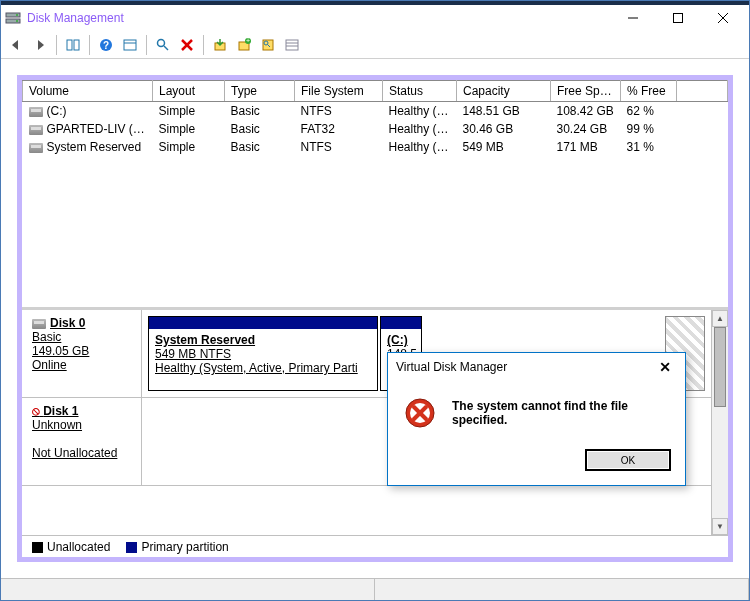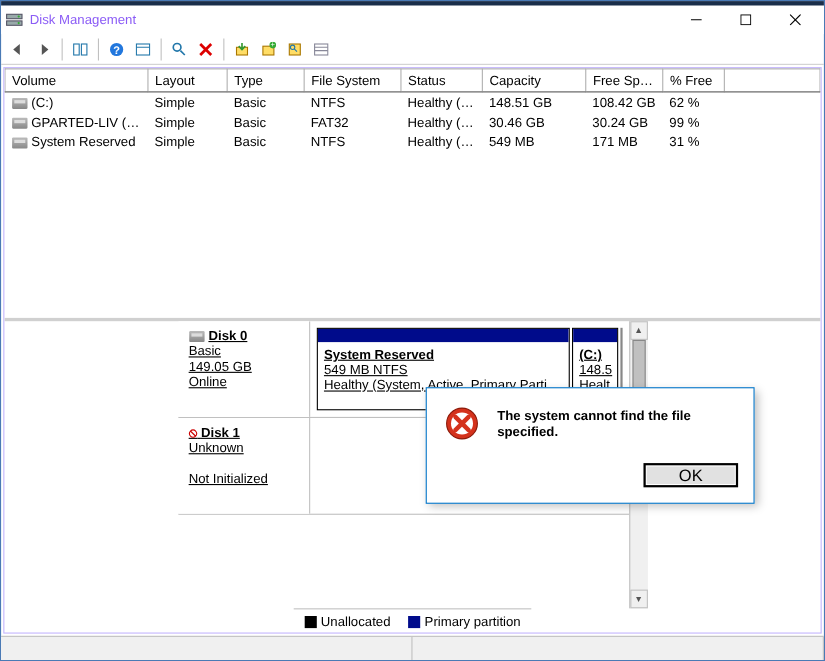--- a/index.html
+++ b/index.html
@@ -7,21 +7,21 @@
   .window { width:750px; height:601px; border:1px solid #4a7ab5; display:flex; flex-direction:column; background:#fff; position:relative; overflow:hidden;}
   .titlebar { height:30px; background:#fff; border-top:4px solid #1a2e4a; display:flex; align-items:center; padding:0 4px; }
   .titlebar .icon { width:16px; height:16px; margin-right:6px; }
   .titlebar .title { flex:1; font-size:12px; color:#8b5cf6; }
   .winbtn { width:45px; height:28px; display:flex; align-items:center; justify-content:center; color:#333; }
   .menubar { height:22px; display:flex; align-items:center; padding:0 6px; gap:4px; border-bottom:1px solid #d0d0d0;}
   .menubar span { padding:2px 8px; }
   .toolbar { height:28px; border-bottom:1px solid #d0d0d0; display:flex; align-items:center; padding:0 4px; gap:2px;}
   .tbbtn { width:22px; height:22px; display:flex; align-items:center; justify-content:center; border:1px solid transparent; }
   .tbsep { width:1px; height:20px; background:#c0c0c0; margin:0 3px;}
-  .content { flex:1; display:flex; flex-direction:column; border:1px solid #c4b5fd; margin:2px; overflow:hidden;align-items:center;}
+  .content { flex:1; display:flex; flex-direction:column; border:5px solid #c4b5fd; margin:16px; overflow:hidden;}
   .top-pane { height:230px; border-bottom:3px solid #d0d0d0; overflow:hidden; }
   .table { width:100%; border-collapse:collapse; table-layout:fixed; }
   .table th { text-align:left; font-weight:normal; padding:3px 6px; background:#fff; border:1px solid #b0b0b0; border-top:1px solid #888; border-bottom:1px solid #888; font-size:12px; overflow:hidden; white-space:nowrap; text-overflow:ellipsis;}
   .table td { padding:2px 6px; white-space:nowrap; overflow:hidden; text-overflow:ellipsis; font-size:12px;}
   .volicon { display:inline-block; width:14px; height:10px; background:linear-gradient(#bbb,#888); border-radius:1px; margin-right:4px; vertical-align:middle; position:relative;}
   .volicon::after{content:""; position:absolute; left:2px; top:2px; width:10px; height:3px; background:#ddd;}
   .bottom-pane { flex:1; display:flex; position:relative; }
   .disks-col { flex:1; overflow:hidden;text-decoration:underline; }
   .diskrow { display:flex; border-bottom:1px solid #c0c0c0; height:88px;}
   .diskhdr { width:120px; border-right:1px solid #c0c0c0; padding:6px 10px; font-size:12px; background:#fff;}
@@ -40,21 +40,21 @@
   .legend .sw { width:11px; height:11px; display:inline-block; margin-right:4px; vertical-align:middle;}
   .statusbar { height:22px; border-top:1px solid #c0c0c0; background:#f0f0f0; display:flex;}
   .statusbar div { border-right:1px solid #c0c0c0; flex:1;}
   
   .dialog { position:absolute; left:386px; top:351px; width:299px; background:#fff; border:1px solid #0173c7; box-shadow:3px 3px 8px rgba(0,0,0,.25); z-index:10;}
   .dlg-title { height:28px; display:flex; align-items:center; padding:0 8px; font-size:12px; }
   .dlg-close { margin-left:auto; font-size:14px; font-weight:bold; width:24px; text-align:center;}
   .dlg-body { padding:14px 16px 10px 16px; display:flex; align-items:center; gap:16px; min-height:60px;}
   .dlg-body .msg { font-weight:bold; font-size:12px;}
   .dlg-foot { padding:8px 14px 14px; display:flex; justify-content:flex-end;}
-  .dlg-foot button { width:86px; height:22px; border:2px solid #000; background:#e1e1e1; font-size:15px; box-shadow:inset 0 0 0 1px #fff;}
+  .dlg-foot button { width:86px; height:22px; border:2px solid #000; background:#e1e1e1; font-size:10px; box-shadow:inset 0 0 0 1px #fff;}
   .erricon { width:32px; height:32px; }
 </style>
 </head>
 <body>
 
 <div class="window">
 
   <div class="titlebar">
     <span class="icon">
       <svg viewBox="0 0 16 16" width="16" height="16">
@@ -253,21 +253,21 @@
             </div>
             <div class="unalloc" style="flex:1; margin-left:auto; max-width:40px;"></div>
           </div>
         </div>
 
         <div class="diskrow">
           <div class="diskhdr">
             <div><span style="color:#c00;font-weight:bold">⦸</span> <span class="dname">Disk 1</span></div>
             <div>Unknown</div>
             <div style="height:14px"></div>
-            <div>Not Initialized</div>
+            <div>Not Unallocated</div>
           </div>
           <div class="diskbody"></div>
         </div>
 
       </div>
       <div class="scrollbar">
         <div class="sbbtn">▲</div>
         <div class="sbtrk">
             <div class="sbthumb"></div>
           </div>
@@ -280,20 +280,24 @@
       <span><span class="sw" style="background:#000b8b"></span><span>Primary partition</span></span>
     </div>
   </div>
 
   <div class="statusbar">
     <div></div>
     <div></div>
   </div>
 
   <div class="dialog">
+    <div class="dlg-title">
+      <span>Virtual Disk Manager</span>
+      <span class="dlg-close">✕</span>
+    </div>
     <div class="dlg-body">
       <span class="erricon">
         <svg viewBox="0 0 32 32" width="32" height="32">
           <circle cx="16" cy="16" r="14" fill="#d4321c" stroke="#8a1a0a" stroke-width="1"></circle>
           <circle cx="16" cy="16" r="10" fill="#fff"></circle>
           <line x1="10" y1="10" x2="22" y2="22" stroke="#d4321c" stroke-width="4" stroke-linecap="round"></line>
           <line x1="22" y1="10" x2="10" y2="22" stroke="#d4321c" stroke-width="4" stroke-linecap="round"></line>
         </svg>
       </span>
       <span class="msg">The system cannot find the file specified.</span>

